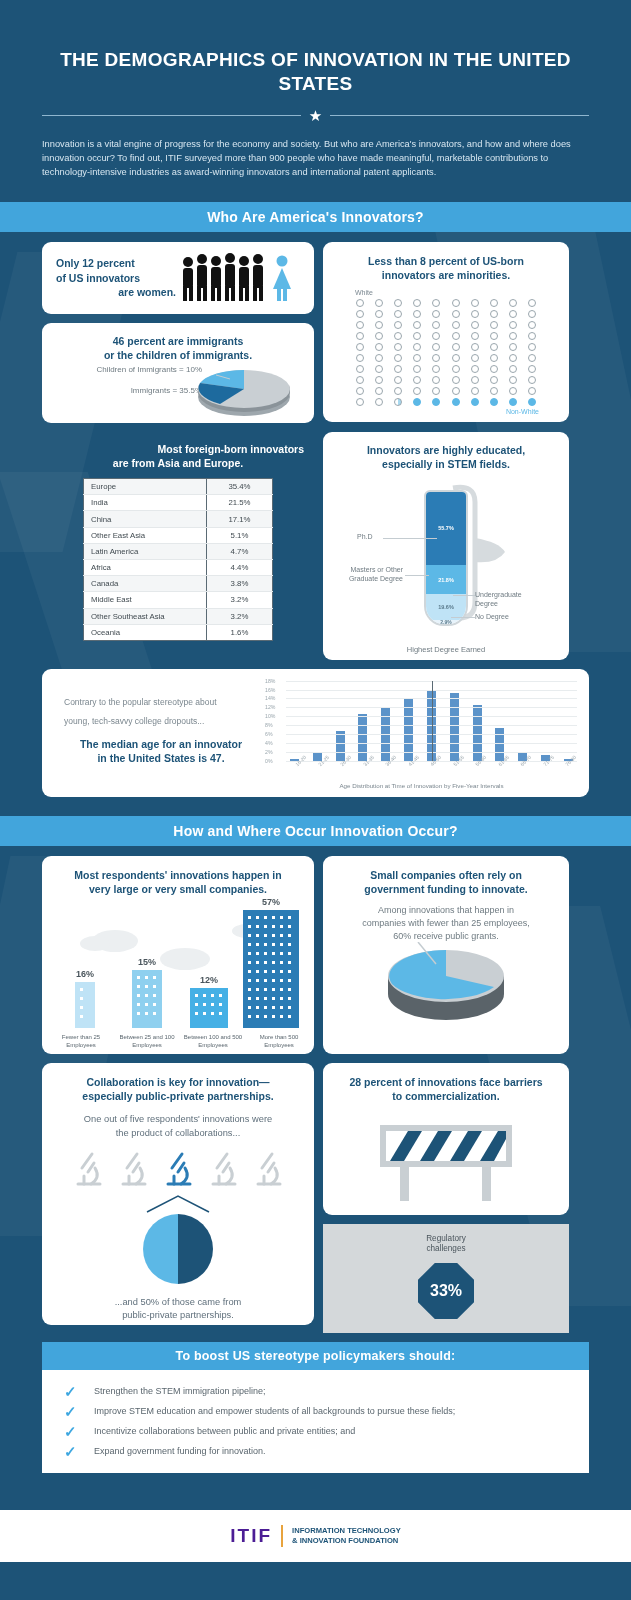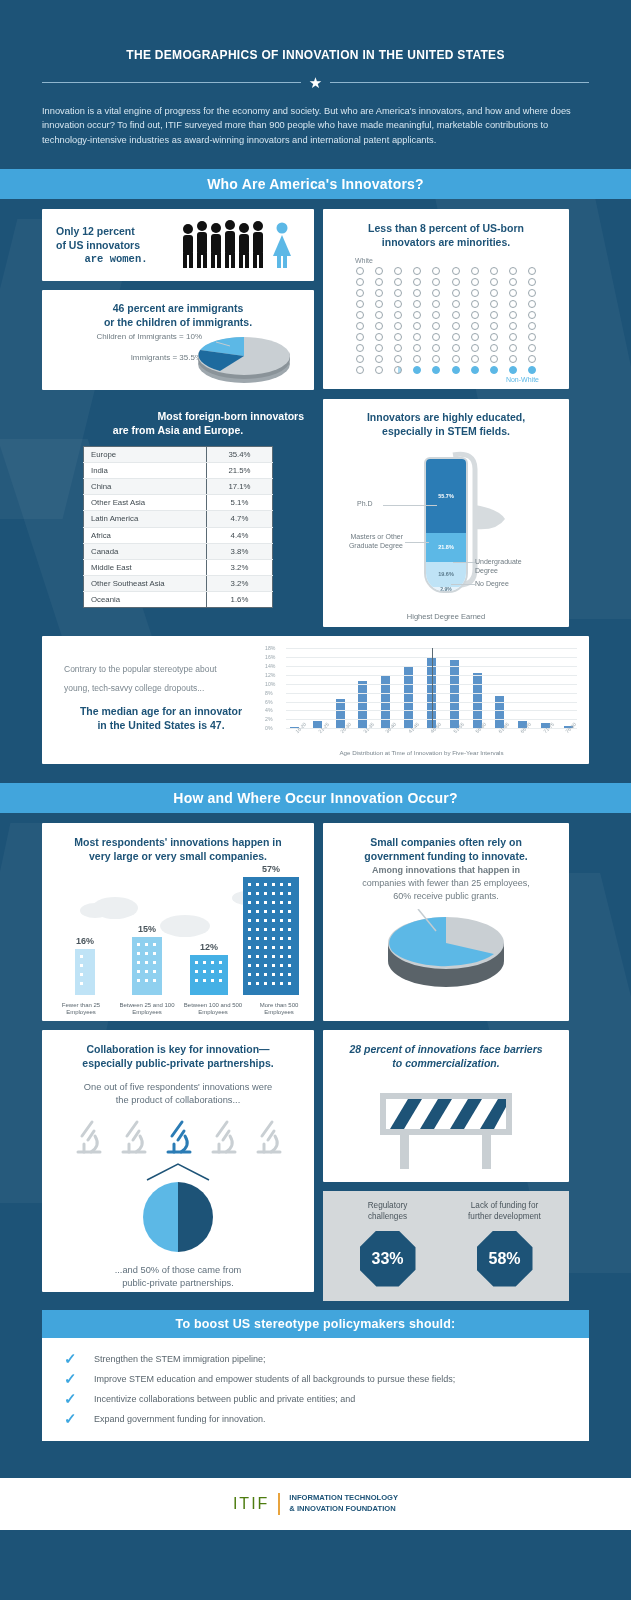--- a/index.html
+++ b/index.html
@@ -7,40 +7,40 @@
     width:631px; height:1600px;
     background:#1b4f72;
     font-family:"Liberation Sans", sans-serif;
     overflow:hidden;
   }
   .page { position:relative; width:631px; height:1600px; background:#1d5377; }
 
   
   .header { padding:48px 42px 22px 42px; background:#1d5377; }
   .header h1 {
-    color:#ffffff; font-size:12px; font-weight:bold; text-align:center;
+    color:#ffffff; font-size:19px; font-weight:bold; text-align:center;
     letter-spacing:0.3px; line-height:1.25;
   }
   .rule-wrap { display:flex; align-items:center; justify-content:center; margin:12px 0 14px 0; }
   .rule { height:1px; background:#8fb6cf; flex:1; }
   .star { color:#ffffff; font-size:15px; padding:0 8px; line-height:1; }
   .intro { color:#d6e6f0; font-size:9.3px; line-height:1.55; text-align:left; }
 
   
   .banner {
     background:#42a5dc; color:#ffffff; text-align:center;
     font-size:14px; font-weight:bold; padding:7px 0; letter-spacing:0.2px;
   }
   .band { position:relative; background:#1d5377; }
   .band-bg { position:absolute; inset:0; overflow:hidden; }
   .band-bg .shard { position:absolute; background:rgba(255,255,255,0.045); }
 
   .grid { position:relative; padding:10px 42px; }
   .row { display:flex; gap:9px; margin-bottom:9px; }
-  .card { background:#ffffff; border-radius:1px; }
+  .card { background:#ffffff; border-radius:9px; }
   .card.left { width:272px; }
   .card.right { width:246px; }
   .full { width:100%; }
 
   h3.t { color:#1d5377; font-size:10.5px; font-weight:bold; text-align:center; line-height:1.35; }
   p.s { color:#6f7b82; font-size:9px; line-height:1.45; text-align:center; }
 
   
   .women { display:flex; align-items:center; padding:12px 14px; height:72px; }
   .women .txt { width:120px; }
@@ -108,40 +108,40 @@
   .grant-card { padding:12px 14px; height:198px; position:relative; }
   .pie3d { position:absolute; left:50%; margin-left:-62px; top:86px; width:124px; height:86px; }
 
   
   .collab-card { padding:12px 12px 10px 12px; height:262px; position:relative; }
   .scopes { display:flex; justify-content:center; gap:5px; margin-top:10px; }
   .halfpie { width:70px; height:70px; border-radius:50%; margin:0 auto;
              background:linear-gradient(90deg,#5cb8e6 50%,#1d5377 50%); }
 
   
-  .bar-card { padding:12px 14px; height:152px;font-style:italic; }
+  .bar-card { padding:12px 14px; height:152px; }
   .cite-head { background:#1d5377; color:#fff; font-size:9.4px; font-weight:bold; text-align:center; padding:5px 0; }
   .cite-body { background:#d4d8da; padding:10px 6px 14px 6px; display:flex; justify-content:space-around; }
   .cite-col { text-align:center; width:110px; }
   .cite-col .lbl { font-size:8.2px; color:#4a555c; line-height:1.3; margin-bottom:8px; }
   .octagon { width:56px; height:56px; background:#1d5377; margin:0 auto;
              clip-path:polygon(30% 0,70% 0,100% 30%,100% 70%,70% 100%,30% 100%,0 70%,0 30%);
              display:flex; align-items:center; justify-content:center;
              color:#fff; font-size:16px; font-weight:bold; }
 
   
   .policy-body { background:#fff; padding:11px 0 12px 0; }
   .pitem { display:flex; align-items:center; gap:14px; padding:2.5px 0 2.5px 22px; }
   .check { color:#3ea7e0; font-size:15px; font-weight:bold; line-height:1; width:16px; }
   .ptext { font-size:9px; color:#5a666e; }
   .learn { background:#42a5dc; color:#fff; text-align:center; font-size:9.2px; font-weight:bold; padding:5px 0; }
 
   
   .footer { background:#ffffff; padding:15px 0; display:flex; align-items:center; justify-content:center; gap:9px; margin-top:18px; }
-  .itif { color:#4d7c0f; font-size:16px; font-weight:normal; letter-spacing:2px; }
+  .itif { color:#4c1d95; font-size:19px; font-weight:bold; letter-spacing:2px; }
   .divider-v { width:2px; height:22px; background:#e8a33d; }
   .itif-sub { color:#1d5377; font-size:7.6px; font-weight:bold; line-height:1.35; }
 </style>
 </head>
 <body>
 
 <div class="page">
 
   <div class="header">
     <h1>THE DEMOGRAPHICS OF INNOVATION IN THE UNITED STATES</h1>
@@ -164,21 +164,21 @@
 
     <div class="grid">
       <div class="row">
 
         <div style="width:272px;">
 
           <div class="card women" style="margin-bottom:9px;">
             <div class="txt">
               <h3 class="t" style="text-align:left;">Only 12 percent</h3>
               <h3 class="t" style="text-align:left;">of US innovators</h3>
-              <h3 class="t" style="text-align:center;font-family:Liberation Mono, monospace;">are women.</h3>
+              <h3 class="t" style="text-align:right;">are women.</h3>
             </div>
             <div class="figs">
               <svg width="120" height="50" viewBox="0 0 120 50">
                 <g fill="#111111">
                   <circle cx="10" cy="9" r="5"></circle>
                     <rect x="5" y="15" width="10" height="20" rx="3"></rect>
                     <rect x="5" y="33" width="4" height="15"></rect>
                     <rect x="11" y="33" width="4" height="15"></rect>
                   <circle cx="24" cy="6" r="5"></circle>
                     <rect x="19" y="12" width="10" height="23" rx="3"></rect>
@@ -656,21 +656,21 @@
               <div>
                 <div>More than 500</div>
                 <div>Employees</div>
               </div>
             </div>
         </div>
 
         <div class="card right grant-card">
           <h3 class="t">Small companies often rely on</h3>
           <h3 class="t">government funding to innovate.</h3>
-          <p class="s" style="font-weight:bold;">Among innovations that happen in</p>
+          <p class="s" style="margin-top:8px;">Among innovations that happen in</p>
           <p class="s">companies with fewer than 25 employees,</p>
           <p class="s">60% receive public grants.</p>
           <svg class="pie3d" viewBox="0 0 124 86">
             <ellipse cx="62" cy="52" rx="58" ry="26" fill="#5a6369"></ellipse>
             <rect x="4" y="34" width="116" height="18" fill="#5a6369"></rect>
             <ellipse cx="62" cy="34" rx="58" ry="26" fill="#c9cfd3"></ellipse>
             <path d="M62 34 L62 8 A58 26 0 0 0 8 42 A58 26 0 0 0 110 45 Z" fill="#5cb8e6"></path>
             <line x1="34" y1="0" x2="52" y2="22" stroke="#c4ccd1" stroke-width="1.5"></line>
           </svg>
         </div>
@@ -757,27 +757,20 @@
           </div>
           <div>
             <div class="cite-body" id="cite-body">
                 <div class="cite-col">
                   <div class="lbl">
                     <div>Regulatory</div>
                     <div>challenges</div>
                   </div>
                   <div class="octagon">33%</div>
                 </div>
-                <div class="cite-col">
-                  <div class="lbl">
-                    <div>Lack of funding for</div>
-                    <div>further development</div>
-                  </div>
-                  <div class="octagon">58%</div>
-                </div>
               </div>
           </div>
         </div>
       </div>
 
       <div class="row">
         <div class="full">
           <div class="banner" style="font-size:12.5px;">To boost US stereotype policymakers should:</div>
           <div class="policy-body" id="policy-list">
               <div class="pitem">

